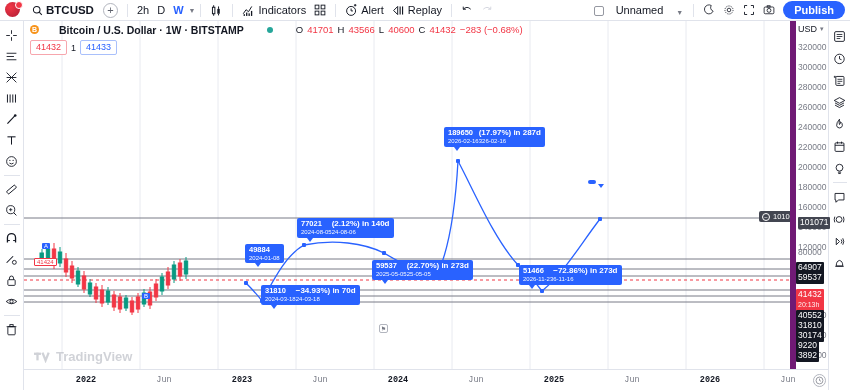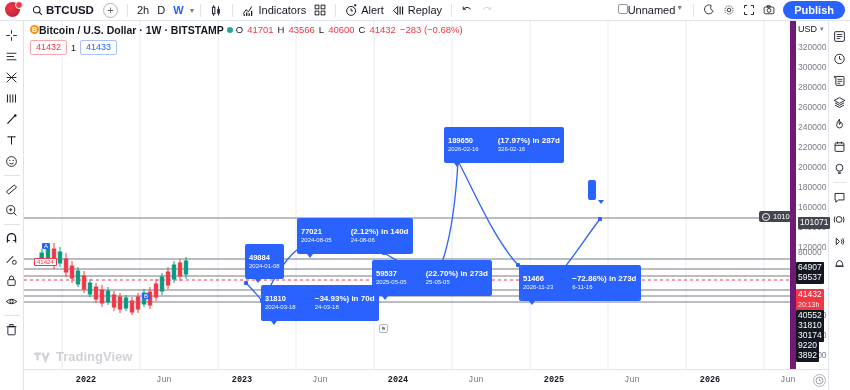--- a/index.html
+++ b/index.html
@@ -44,21 +44,21 @@
   .tf { font-size:11px;color:#131722;padding:2px 4px;border-radius:3px;cursor:pointer;}
   .tf.active { color:#2962ff; font-weight:bold; }
   .chev { font-size:7px; color:#787b86; margin-left:1px; }
   .icon-btn {
     display:flex;align-items:center;gap:3px;
     padding:2px 4px;border-radius:3px;cursor:pointer;color:#131722;font-size:11px;
   }
   .icon-btn svg { display:block; }
   .spacer { flex:1; }
   .layout-name {
-    display:flex;align-items:flex-start;gap:0;font-size:11px;color:#131722;
+    display:flex;align-items:flex-end;gap:12px;font-size:11px;color:#131722;
     padding:2px 5px;border-radius:3px;cursor:pointer;
   }
   .cb { width:10px;height:10px;border:1px solid #9598a1;border-radius:2px; }
   .publish {
     background:#2962ff;color:#fff;font-size:11px;font-weight:bold;
     padding:3px 11px;border-radius:20px;cursor:pointer;margin-left:4px;
   }
 
   
   .leftbar {
@@ -79,21 +79,21 @@
     display:flex;flex-direction:column;align-items:center;padding-top:4px;
   }
   .rt-item {
     width:20px;height:22px;display:flex;align-items:center;justify-content:center;
     cursor:pointer;border-radius:3px;color:#131722;
   }
   .rt-sep { width:14px;height:1px;background:#e0e3eb;margin:3px 0; }
 
   
   .legend { position:absolute; left:30px; top:23px; }
-  .legend-row1 { display:flex;align-items:center;gap:0; height:13px;}
+  .legend-row1 { display:flex;align-items:center;gap:20px; height:13px;}
   .coin {
     width:9px;height:9px;border-radius:50%;
     background:#f7931a;color:#fff;font-size:7px;font-weight:bold;
     display:flex;align-items:center;justify-content:center;
   }
   .legend-title { font-size:10.5px;font-weight:bold;color:#131722; }
   .dot-ok { width:6px;height:6px;border-radius:50%;background:#26a69a;margin:0 3px; }
   .ohlc { font-size:9.5px;display:flex;gap:4px;align-items:center; }
   .ohlc .k { color:#131722; }
   .ohlc .dn { color:#f23645; }
@@ -151,21 +151,21 @@
   
   .wm {
     position:absolute;left:34px;bottom:26px;display:flex;align-items:center;gap:5px;
     opacity:.6;pointer-events:none;
   }
   .wm-txt { font-size:13px;font-weight:bold;color:#b2b5be; }
 
   
   .flabel {
     position:absolute;background:#2962ff;color:#fff;border-radius:2px;
-    padding:10px 4px;display:flex;align-items:flex-start;gap:19px;
+    padding:2px 4px;display:flex;align-items:flex-start;gap:0;
     white-space:nowrap;line-height:1.05;cursor:pointer;
   }
   .fl-left { display:flex;flex-direction:column; }
   .fl-p { font-size:7.5px;font-weight:bold; }
   .fl-d { font-size:6px;opacity:.95;margin-top:1px; }
   .fl-right { display:flex;flex-direction:column; }
   .fl-pct { font-size:8px;font-weight:bold; }
   .fl-d2 { font-size:6px;opacity:.95;margin-top:1px; }
   .fl-anchor {
     position:absolute;left:10px;bottom:-4px;width:0;height:0;

